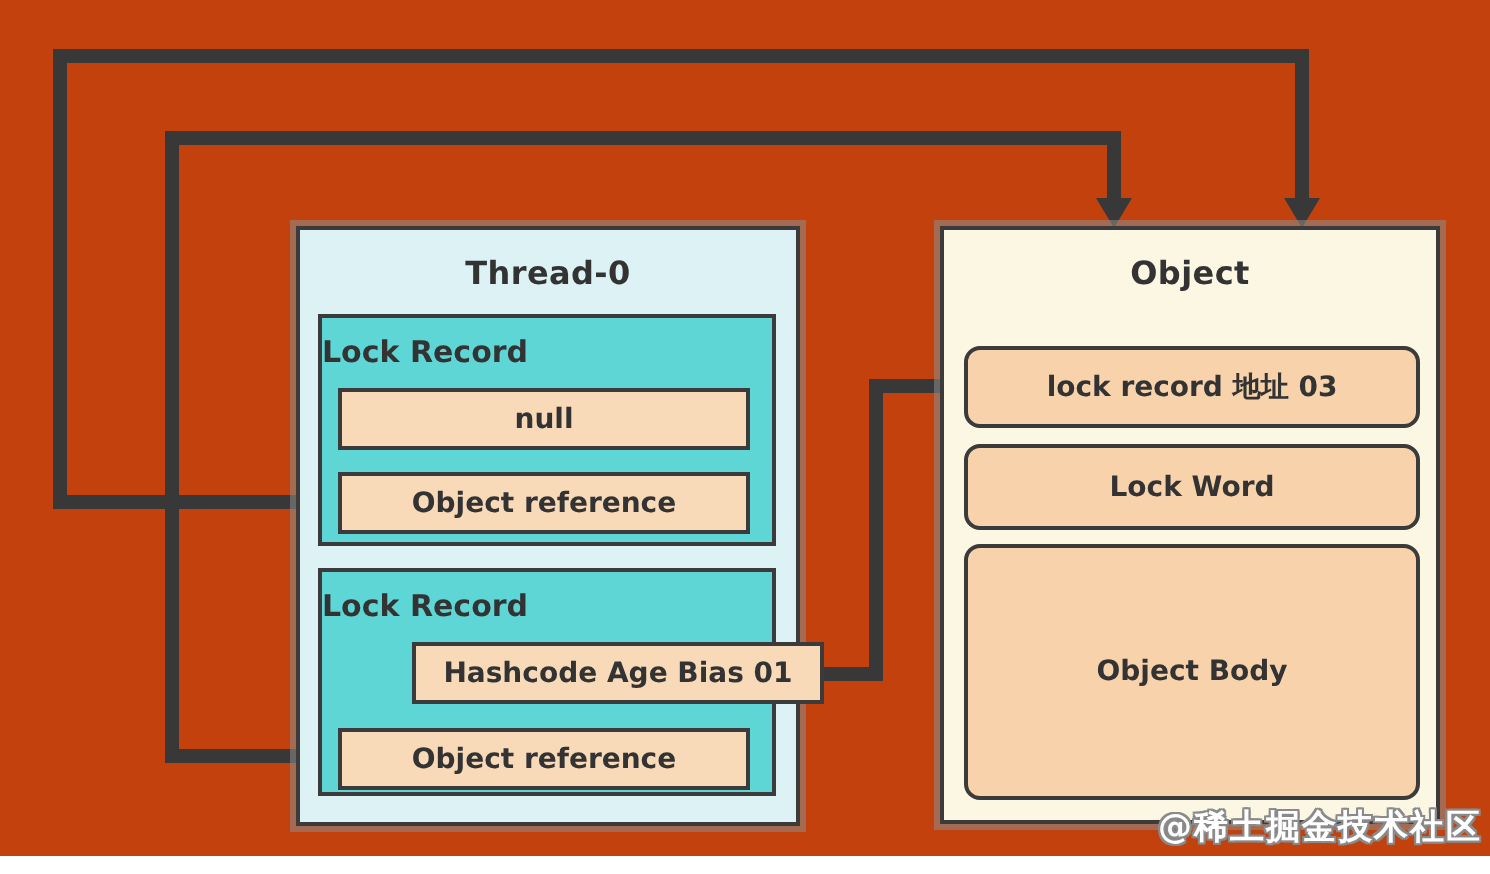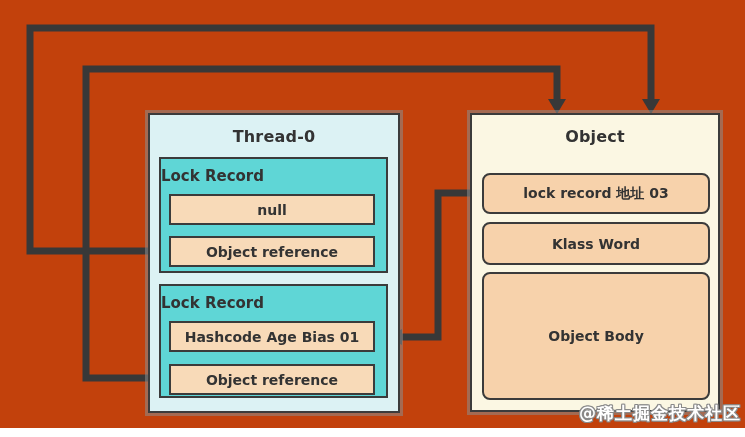--- a/index.html
+++ b/index.html
@@ -44,21 +44,21 @@
     position:absolute; left:8px; width:206px; height:31px;
     box-sizing:border-box;
     background:#f8dab8;
     border:2px solid #3b3b3b;
     display:flex; align-items:center; justify-content:center;
     font-size:14px; font-weight:bold; color:#333333;
     white-space:nowrap;
   }
   .slot-a { top:35px; }
   .slot-b { top:77px; }
-  .slot-c { top:35px; }
+  .slot-c { top:35px;margin-left:37px; }
   .slot-d { top:78px; }
 
   .oslot {
     position:absolute; left:10px; width:228px;
     box-sizing:border-box;
     background:#f7d2ab;
     border:2px solid #3b3b3b;
     border-radius:8px;
     display:flex; align-items:center; justify-content:center;
     font-size:14px; font-weight:bold; color:#333333;
@@ -115,19 +115,19 @@
       <div class="lr-title">Lock Record</div>
       <div class="slot slot-c">Hashcode Age Bias 01</div>
       <div class="slot slot-d">Object reference</div>
     </div>
   </div>
 
   <div class="box object-box">
     <div class="box-title">Object</div>
 
     <div class="oslot oslot-1">lock record 地址 03</div>
-    <div class="oslot oslot-2">Klass Word</div>
+    <div class="oslot oslot-2">Lock Word</div>
     <div class="oslot oslot-3">Object Body</div>
   </div>
 
   <div class="watermark">@稀土掘金技术社区</div>
 
 </div>
 
 </body></html>

